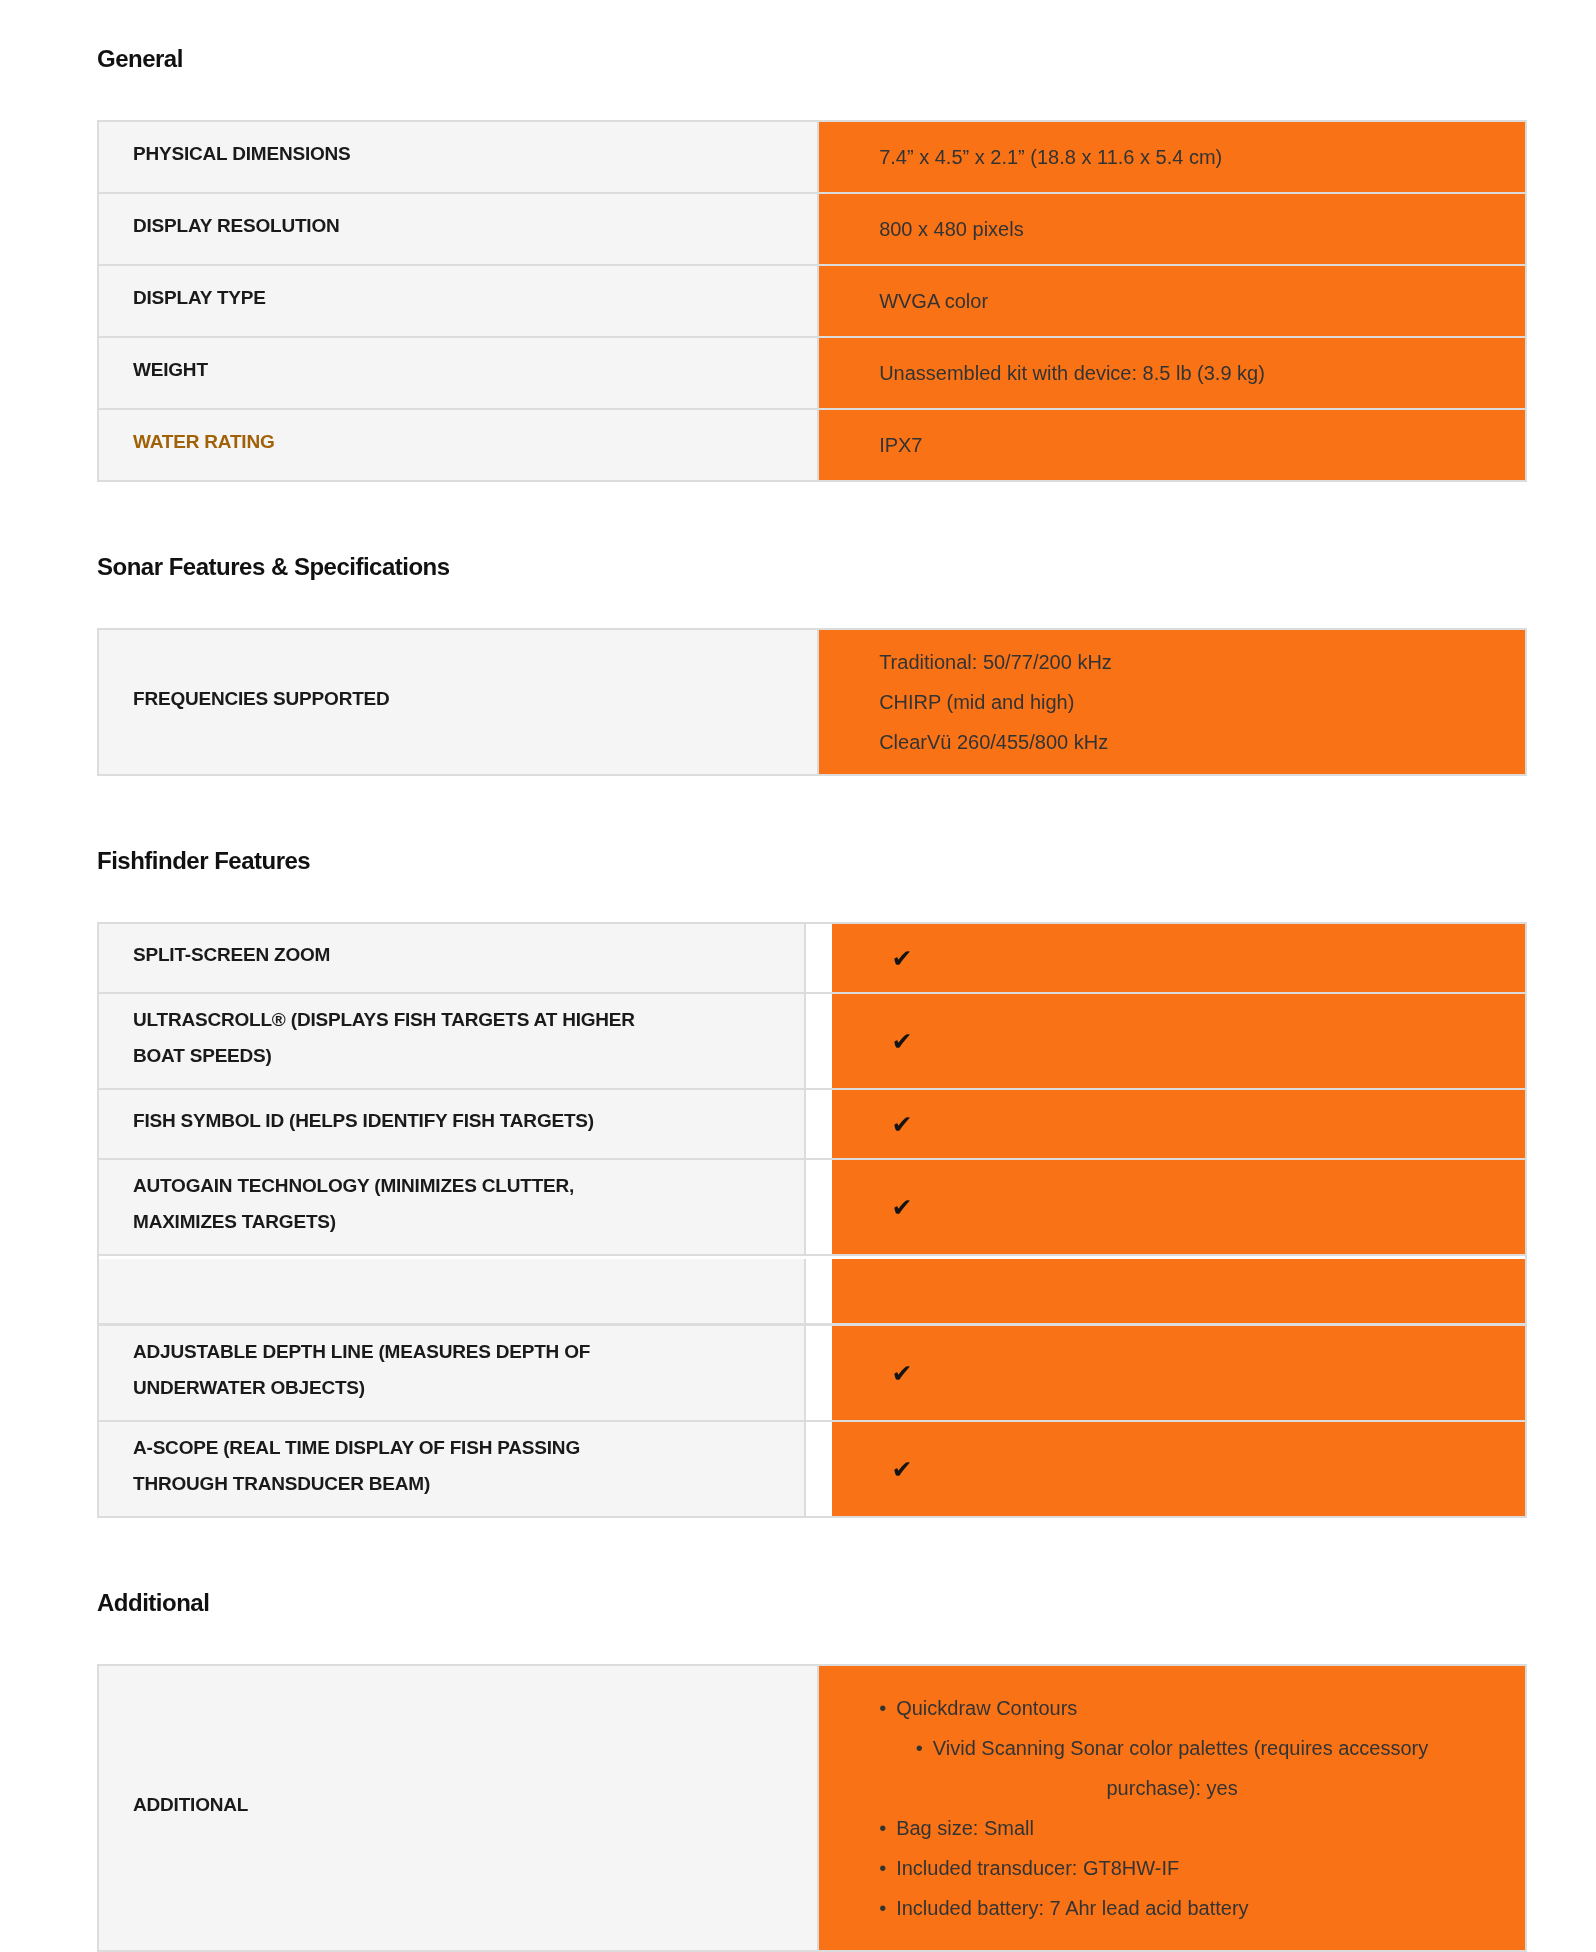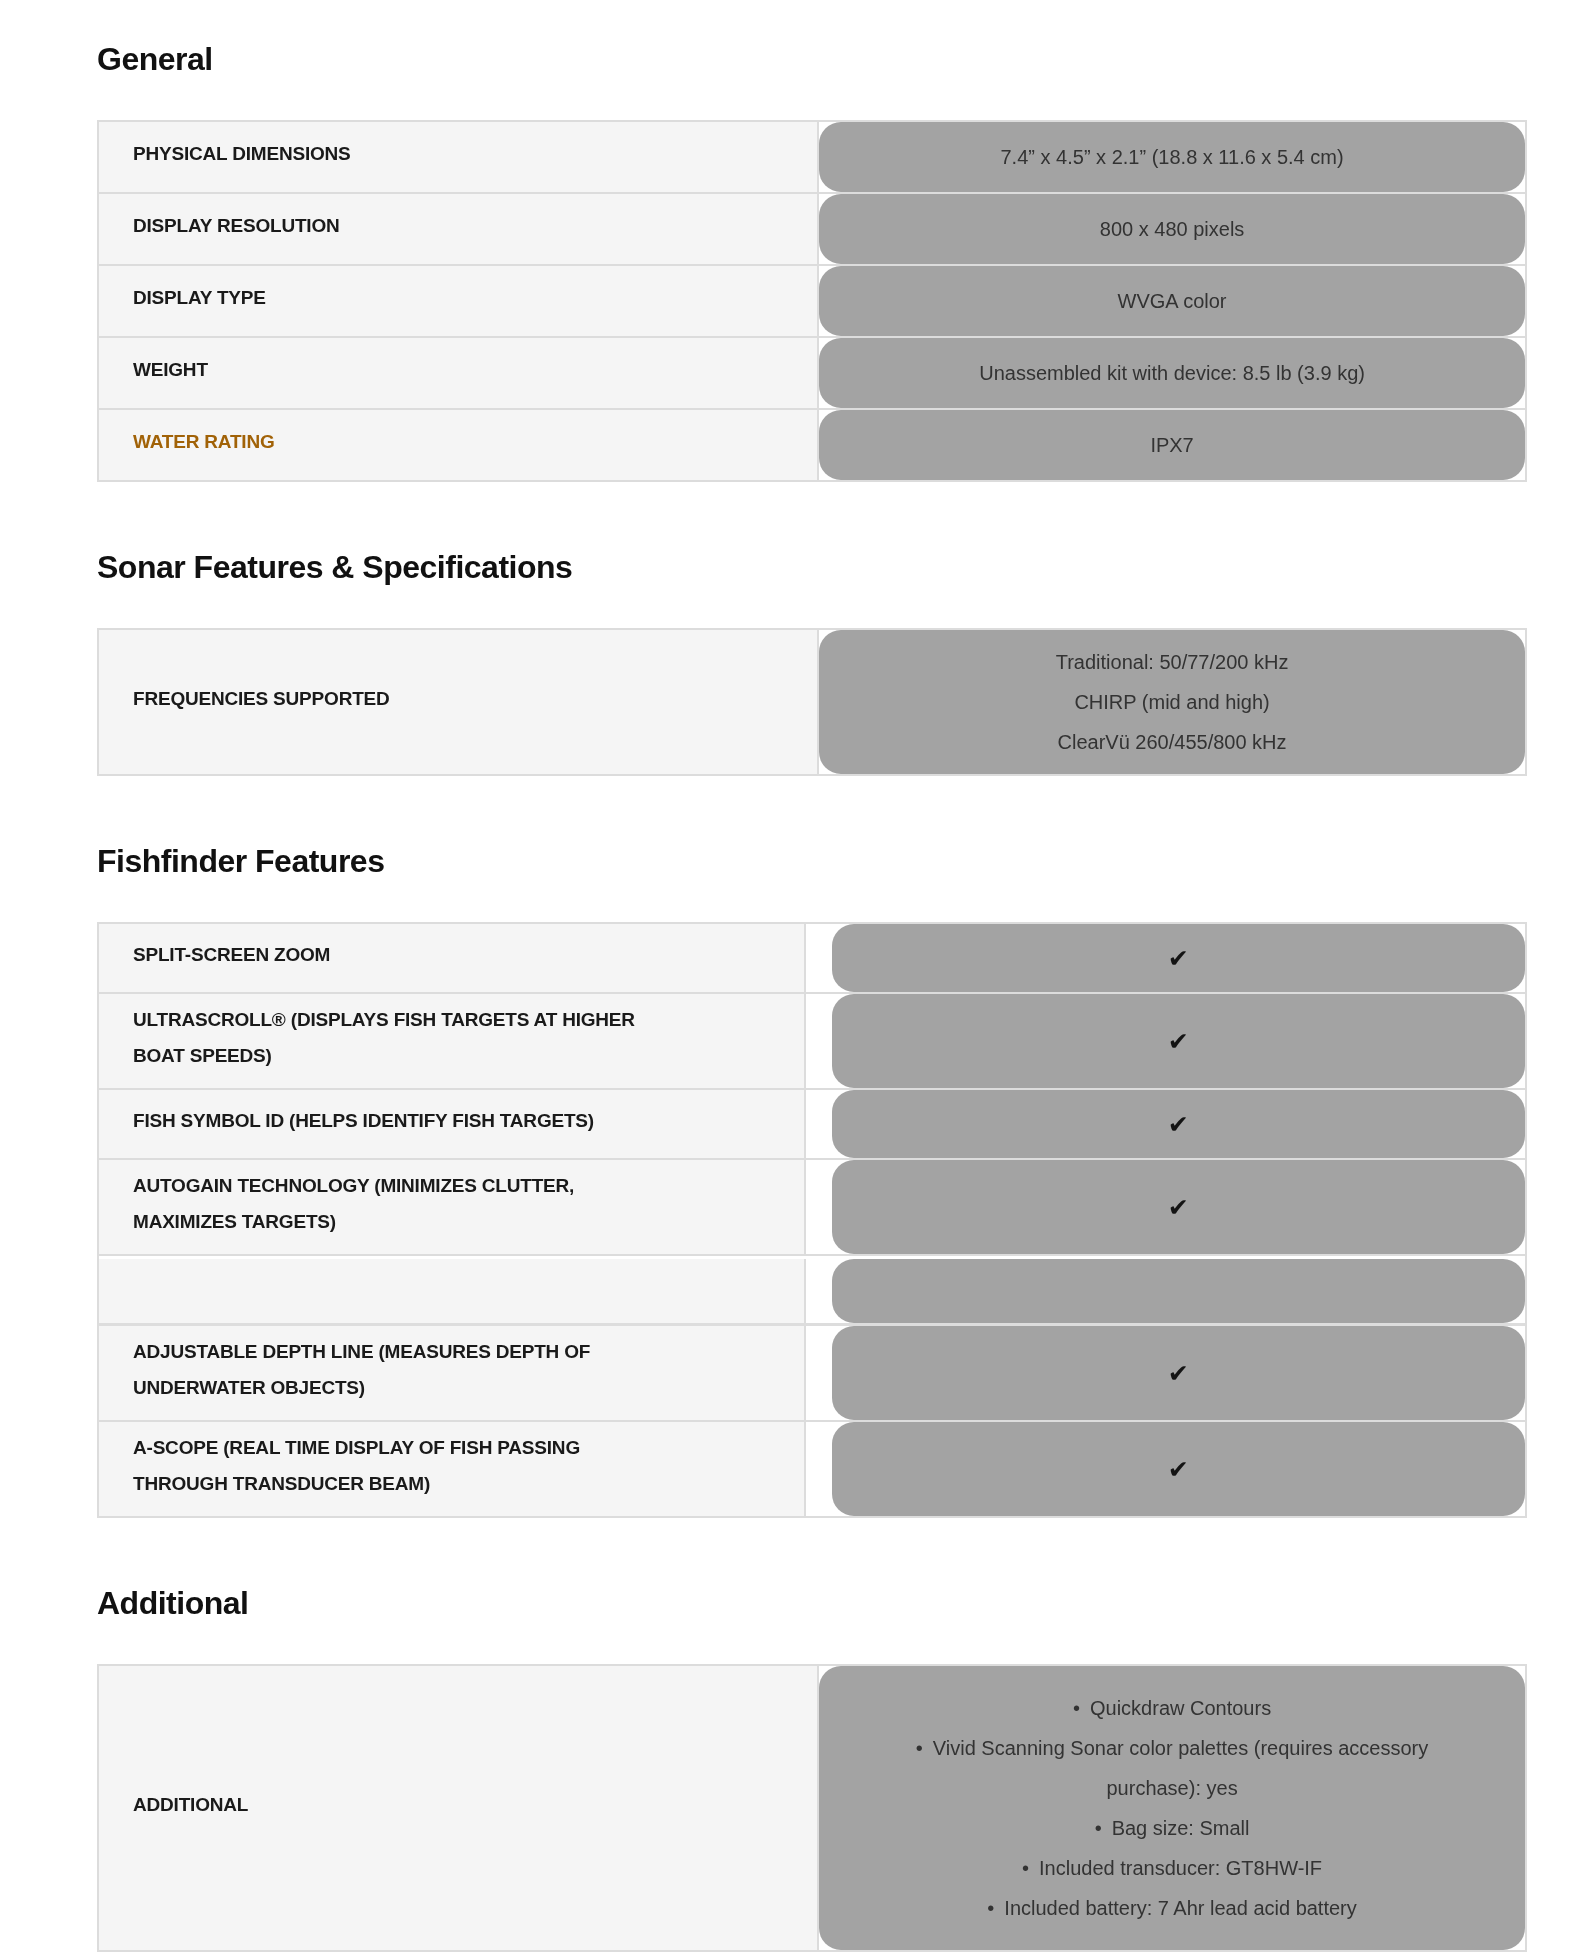--- a/index.html
+++ b/index.html
@@ -7,21 +7,21 @@
   body {
     width: 1596px;
     font-family: "Liberation Sans", sans-serif;
     color: #333333;
   }
   .page { padding: 40px 69px 28px 97px; }
 
   .section-title {
     font-family: "Liberation Sans", sans-serif;
     font-weight: 700;
-    font-size: 32px;
+    font-size: 24px;
     line-height: 38px;
     color: #111111;
     letter-spacing: -0.5px;
     margin: 66px 0 42px 0;
   }
   section:first-of-type .section-title { margin-top: 0; }
 
   .spec-table {
     border: 2px solid #dcdcdc;
     border-bottom: none;
@@ -35,30 +35,29 @@
   .label-cell {
     width: 50.5%;
     background: #f5f5f5;
     border-right: 2px solid #dcdcdc;
     display: flex;
     align-items: center;
     padding: 8px 40px 14px 34px;
   }
   .value-cell {
     width: 49.5%;
-    background: #a3a3a3;
+    background: #f97316;
     display: flex;
     flex-direction: column;
     justify-content: center;
-    align-items: center;
+    align-items: flex-start;
     text-align: center;
     padding: 12px 60px;
     font-size: 20px;
     color: #333333;
-    border-radius: 22px;
   }
   .spec-label {
     font-weight: 700;
     font-size: 19px;
     line-height: 36px;
     letter-spacing: -0.2px;
     color: #1a1a1a;
     max-width: 515px;
     text-transform: uppercase;
   }

